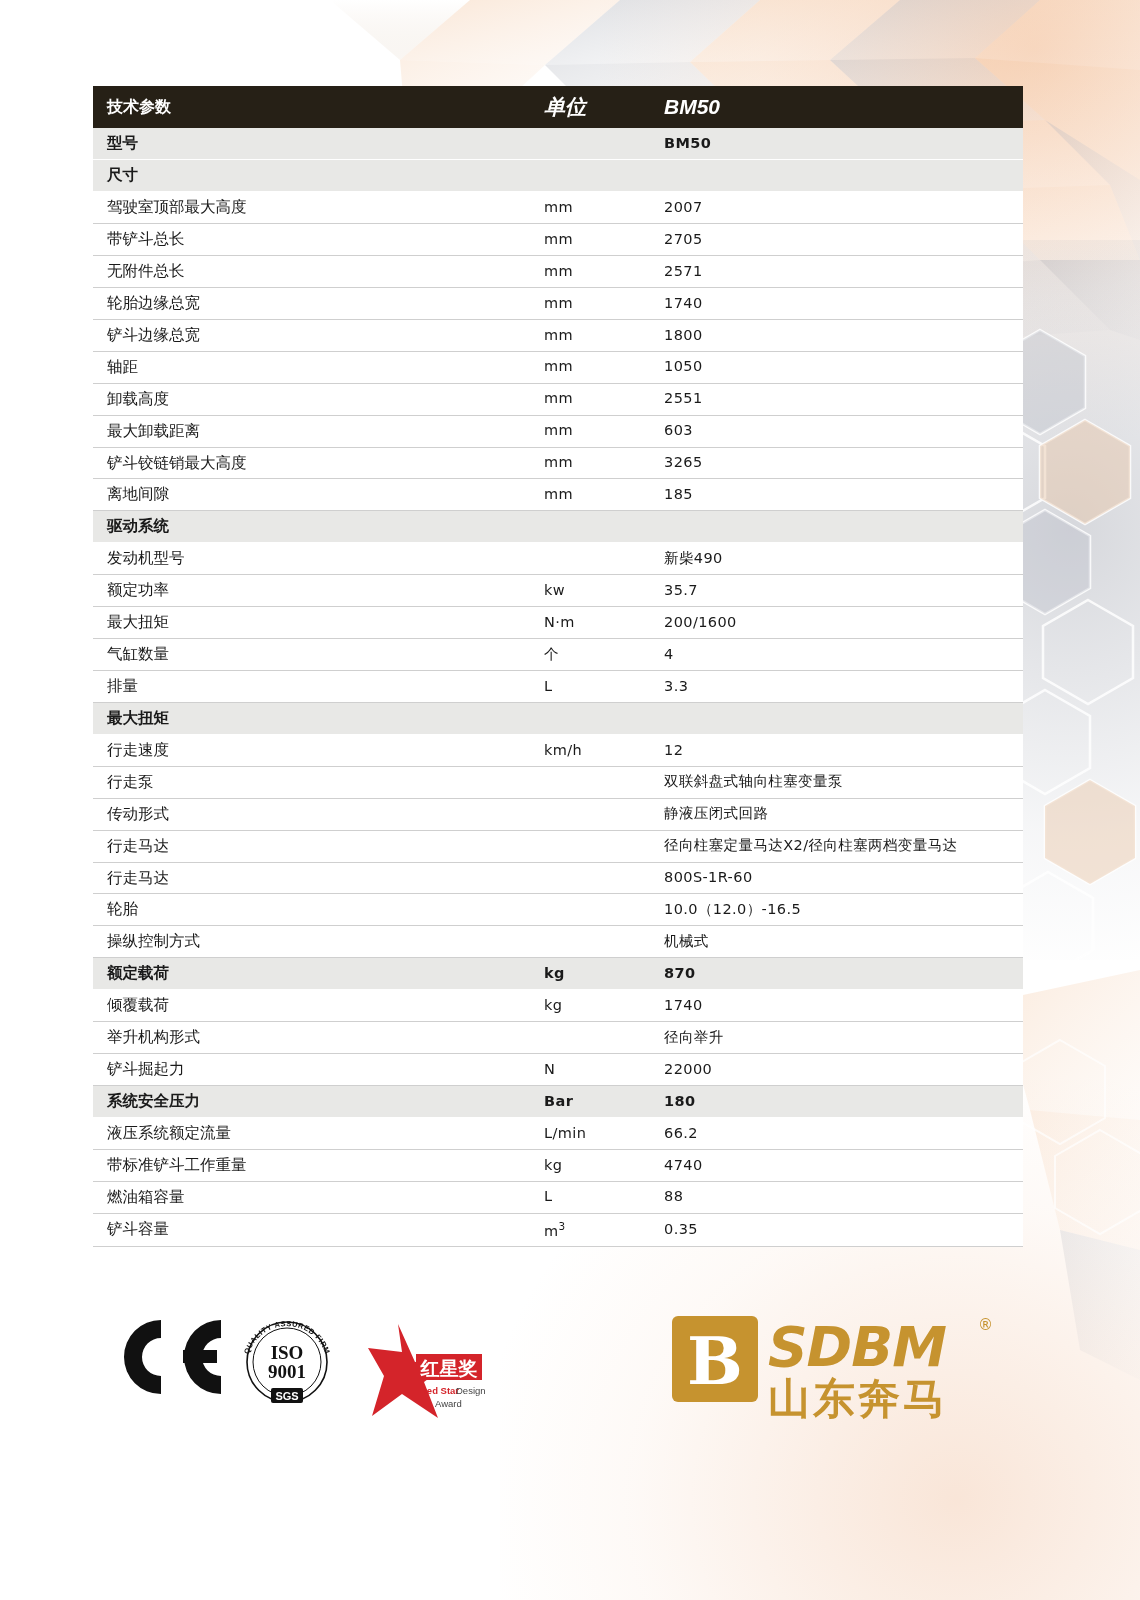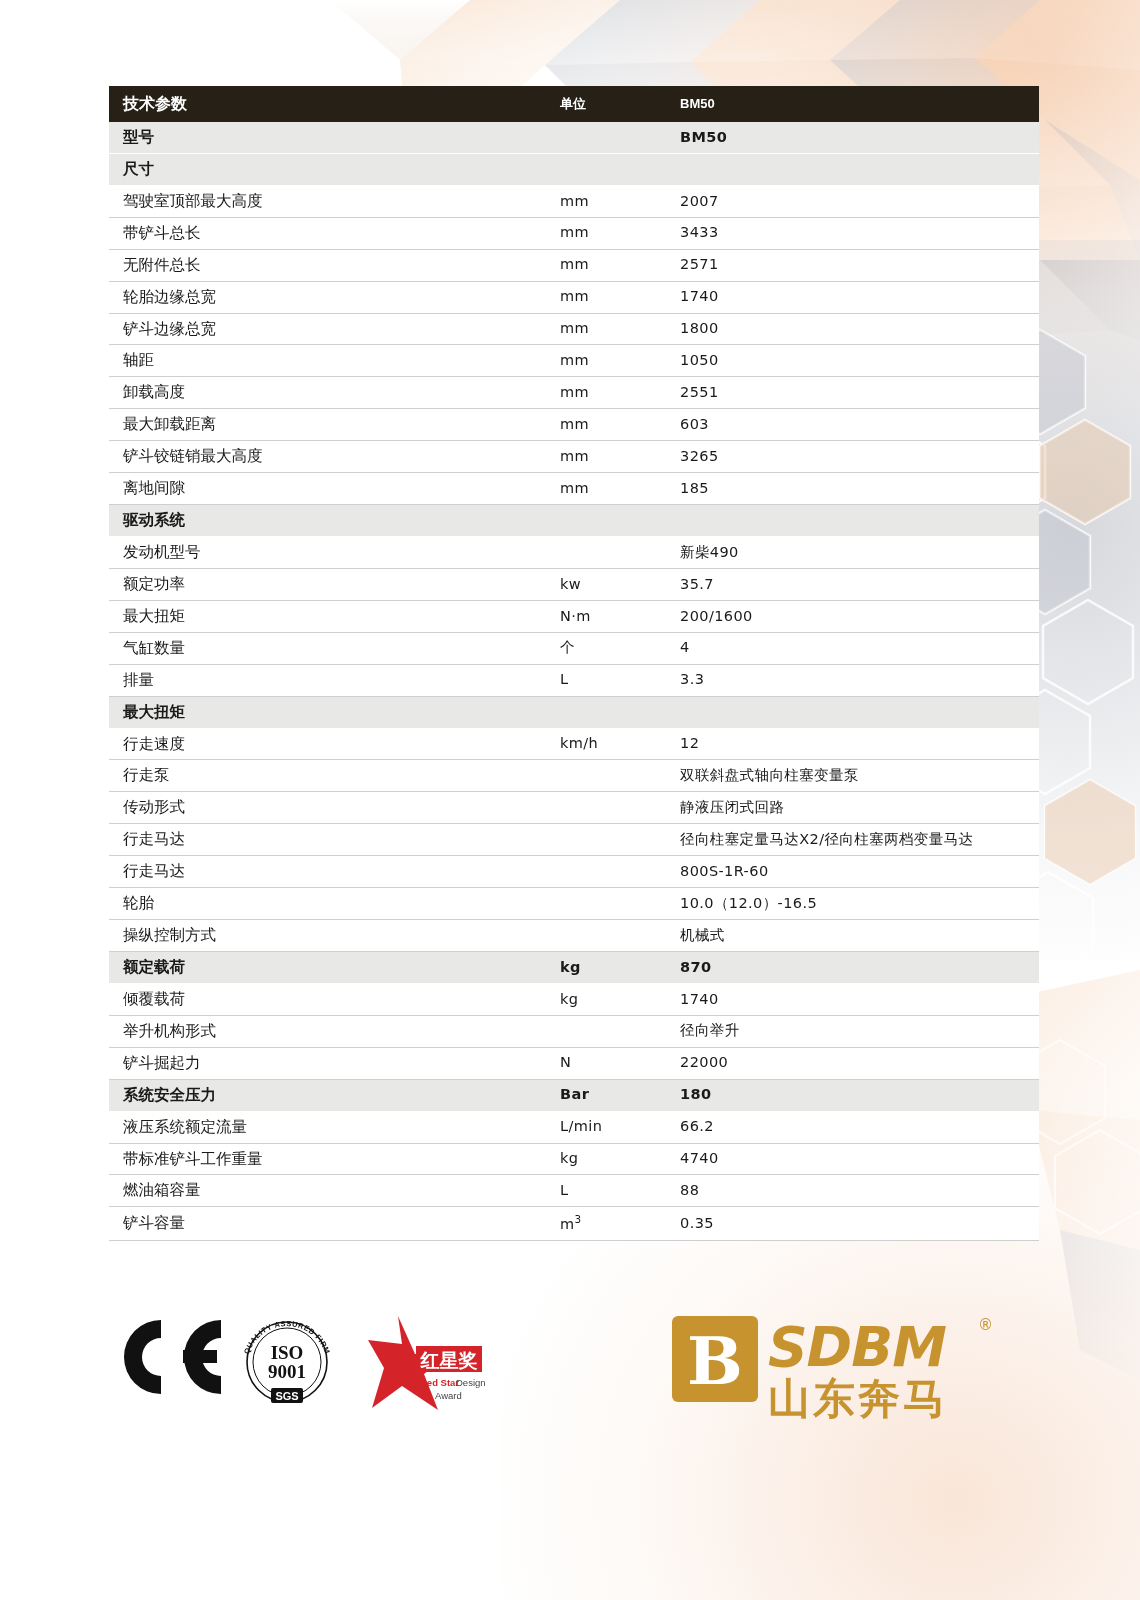--- a/index.html
+++ b/index.html
@@ -45,21 +45,21 @@
     bottom: -180px;
     right: -120px;
     width: 760px;
     height: 700px;
     background: radial-gradient(ellipse at 60% 60%, rgba(235,170,125,0.30), rgba(245,210,185,0.12) 50%, rgba(255,255,255,0) 75%);
   }
 
   
   .sheet {
     position: absolute;
-    left: 109px;
+    left: 93px;
     top: 86px;
     width: 930px;
   }
   table.spec {
     border-collapse: collapse;
     width: 100%;
     table-layout: fixed;
     font-size: 15.5px;
     color: #1a1a1a;
   }
@@ -93,22 +93,23 @@
     border-bottom: 1px solid #cfcfcf;
   }
 
   td.unit, td.val {
     font-family: "DejaVu Sans", sans-serif;
     font-size: 14.5px;
     letter-spacing: 0.4px;
   }
   tr.head td.unit, tr.head td.val {
     font-family: "Liberation Sans", sans-serif;
-    font-size: 13px;
+    font-size: 21px;
     letter-spacing: 0;
+    font-style: italic;
   }
   tr.section td.val, tr.section td.unit {
     font-family: "DejaVu Sans", sans-serif;
     font-size: 14.5px;
   }
   .sup { font-size: 0.72em; vertical-align: super; }
 
   
   .footer {
     position: absolute;
@@ -134,21 +135,21 @@
     left: 237px;
     top: 12px;
     width: 100px;
     height: 100px;
   }
 
   
   .award {
     position: absolute;
     left: 368px;
-    top: 10px;
+    top: 18px;
     width: 135px;
     height: 105px;
   }
 
   
   .sdbm {
     position: absolute;
     left: 672px;
     top: 8px;
     width: 330px;
@@ -256,21 +257,21 @@
           <td class="val"></td>
         </tr>
         <tr class="row">
           <td class="name">驾驶室顶部最大高度</td>
           <td class="unit">mm</td>
           <td class="val">2007</td>
         </tr>
         <tr class="row">
           <td class="name">带铲斗总长</td>
           <td class="unit">mm</td>
-          <td class="val">3433</td>
+          <td class="val">2705</td>
         </tr>
         <tr class="row">
           <td class="name">无附件总长</td>
           <td class="unit">mm</td>
           <td class="val">2571</td>
         </tr>
         <tr class="row">
           <td class="name">轮胎边缘总宽</td>
           <td class="unit">mm</td>
           <td class="val">1740</td>

